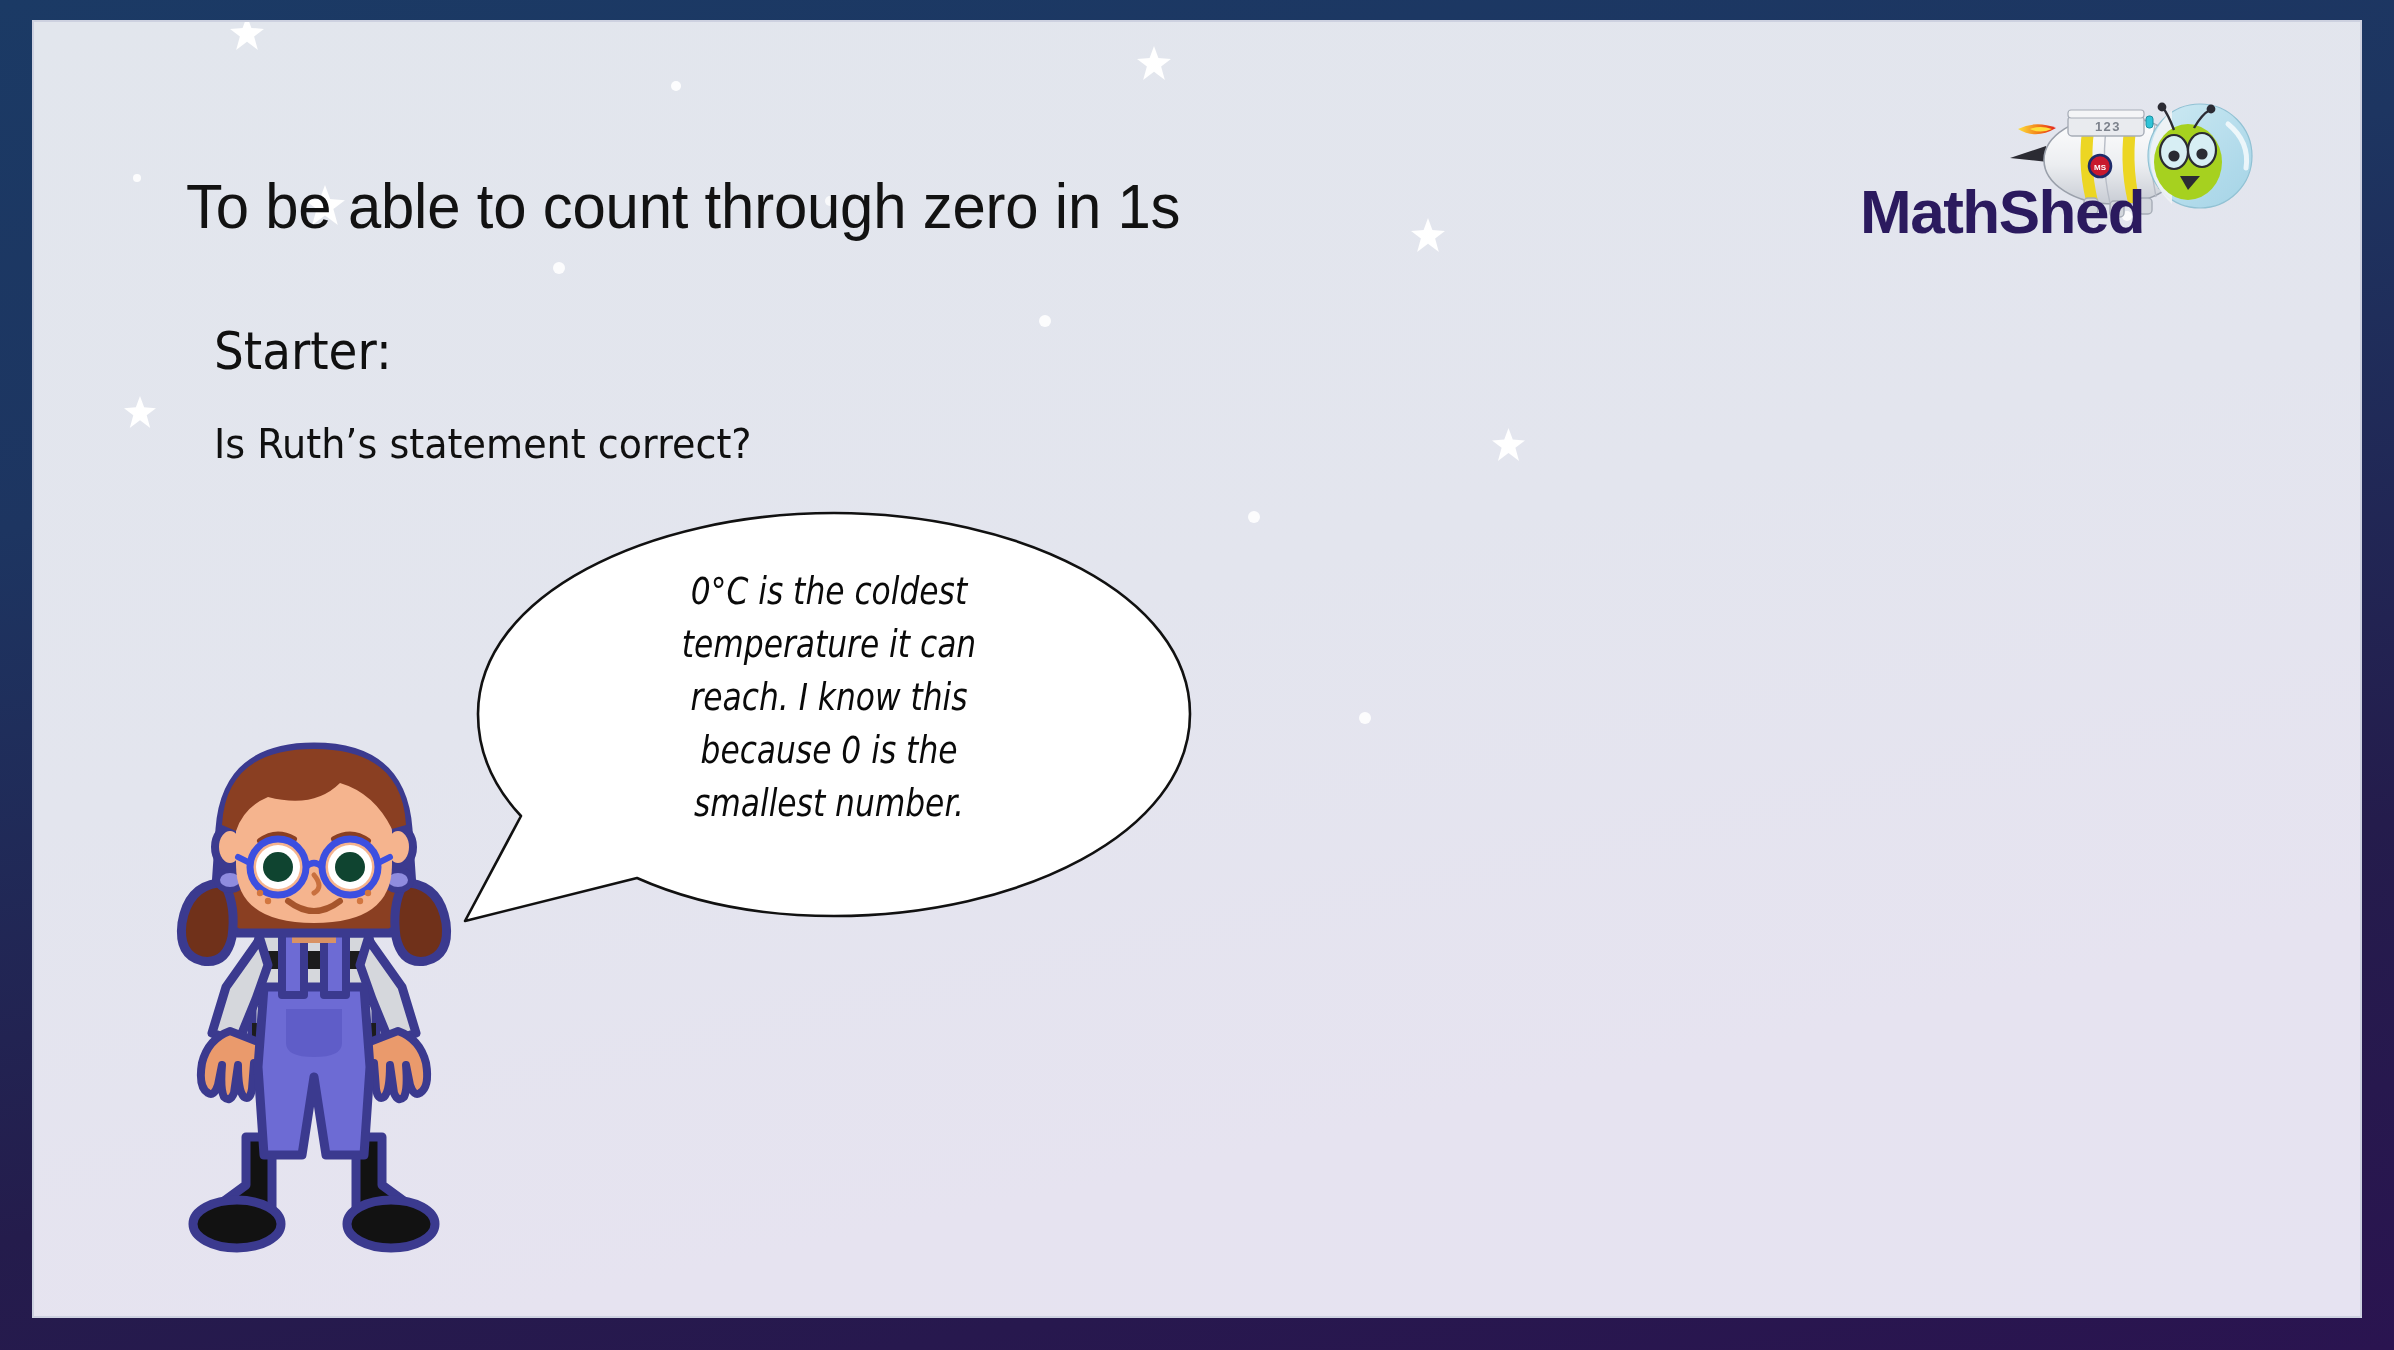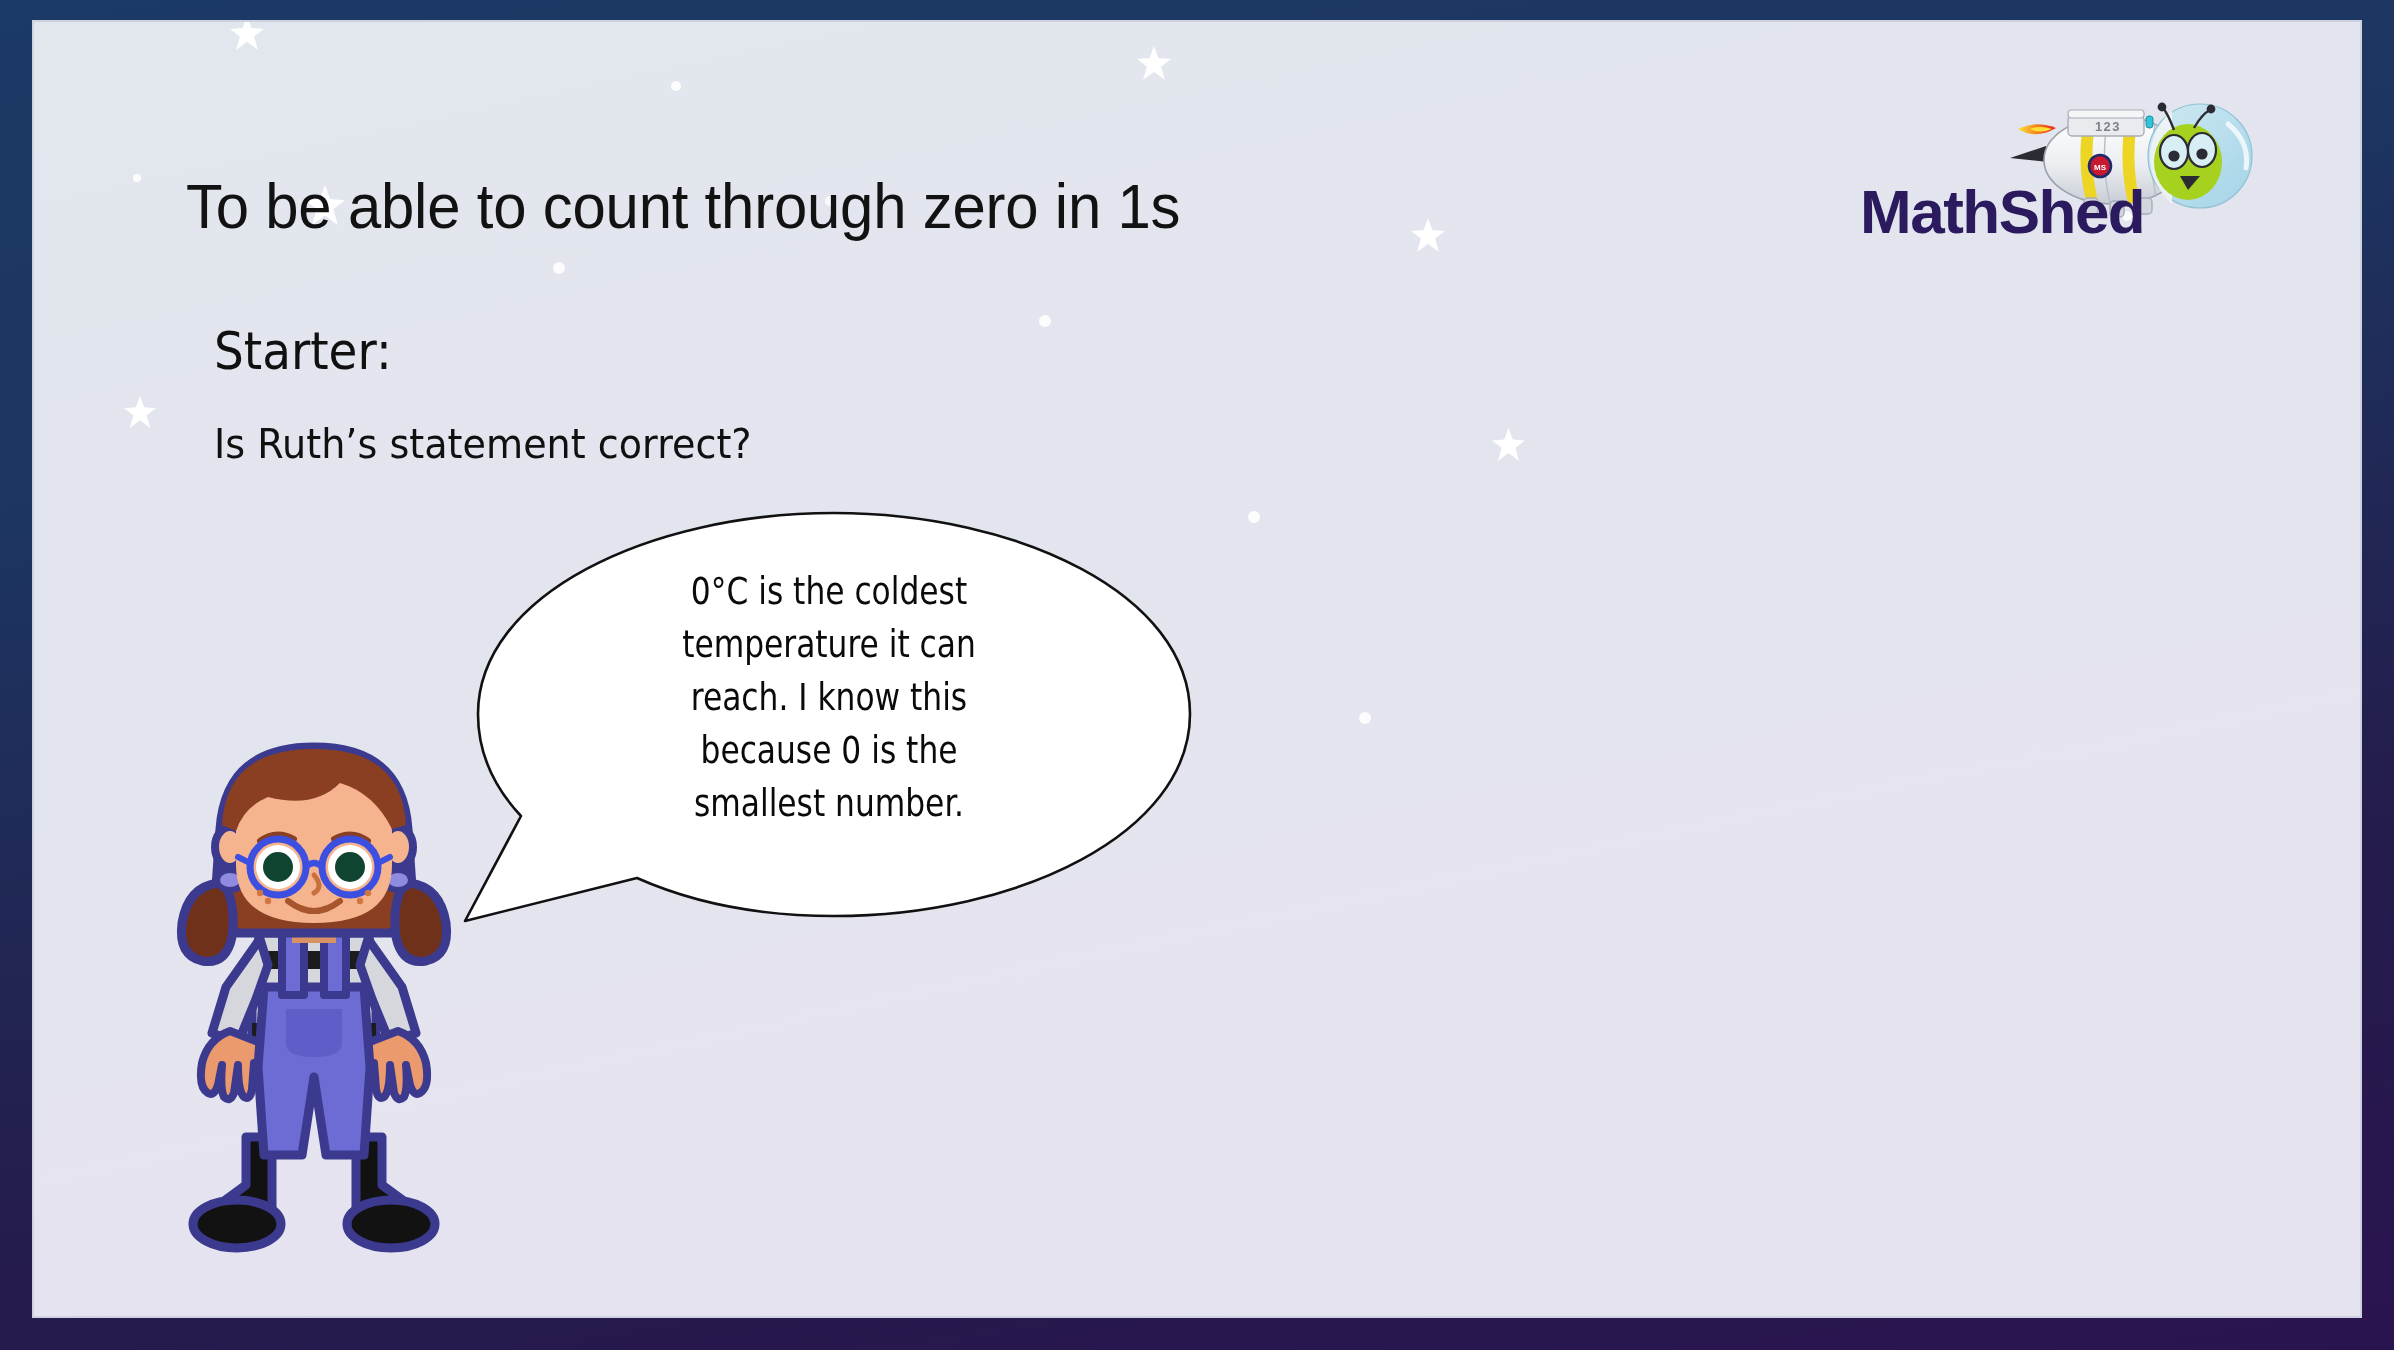--- a/index.html
+++ b/index.html
@@ -55,21 +55,21 @@
   #prompt{
     position:absolute; left:180px; top:398px;
     font-size:41px; font-weight:400; color:#101010;
     font-family:"DejaVu Sans", sans-serif;
     transform:scaleX(0.93); transform-origin:left center;
   }
 
   
   #speech-bubble{
     position:absolute; left:425px; top:485px;
-    width:740px; height:420px;
+    width:740px; height:420px;font-style:italic;
   }
   #speech-bubble svg{ position:absolute; inset:0; }
   #bubble-text{
     position:absolute;
     left:110px; top:58px; width:520px;
     text-align:center;
     font-size:37px; line-height:53px; color:#0a0a0a;
     font-family:"DejaVu Sans Condensed","DejaVu Sans", sans-serif;
     font-weight:400;
     transform:scaleX(0.94); transform-origin:center top;

